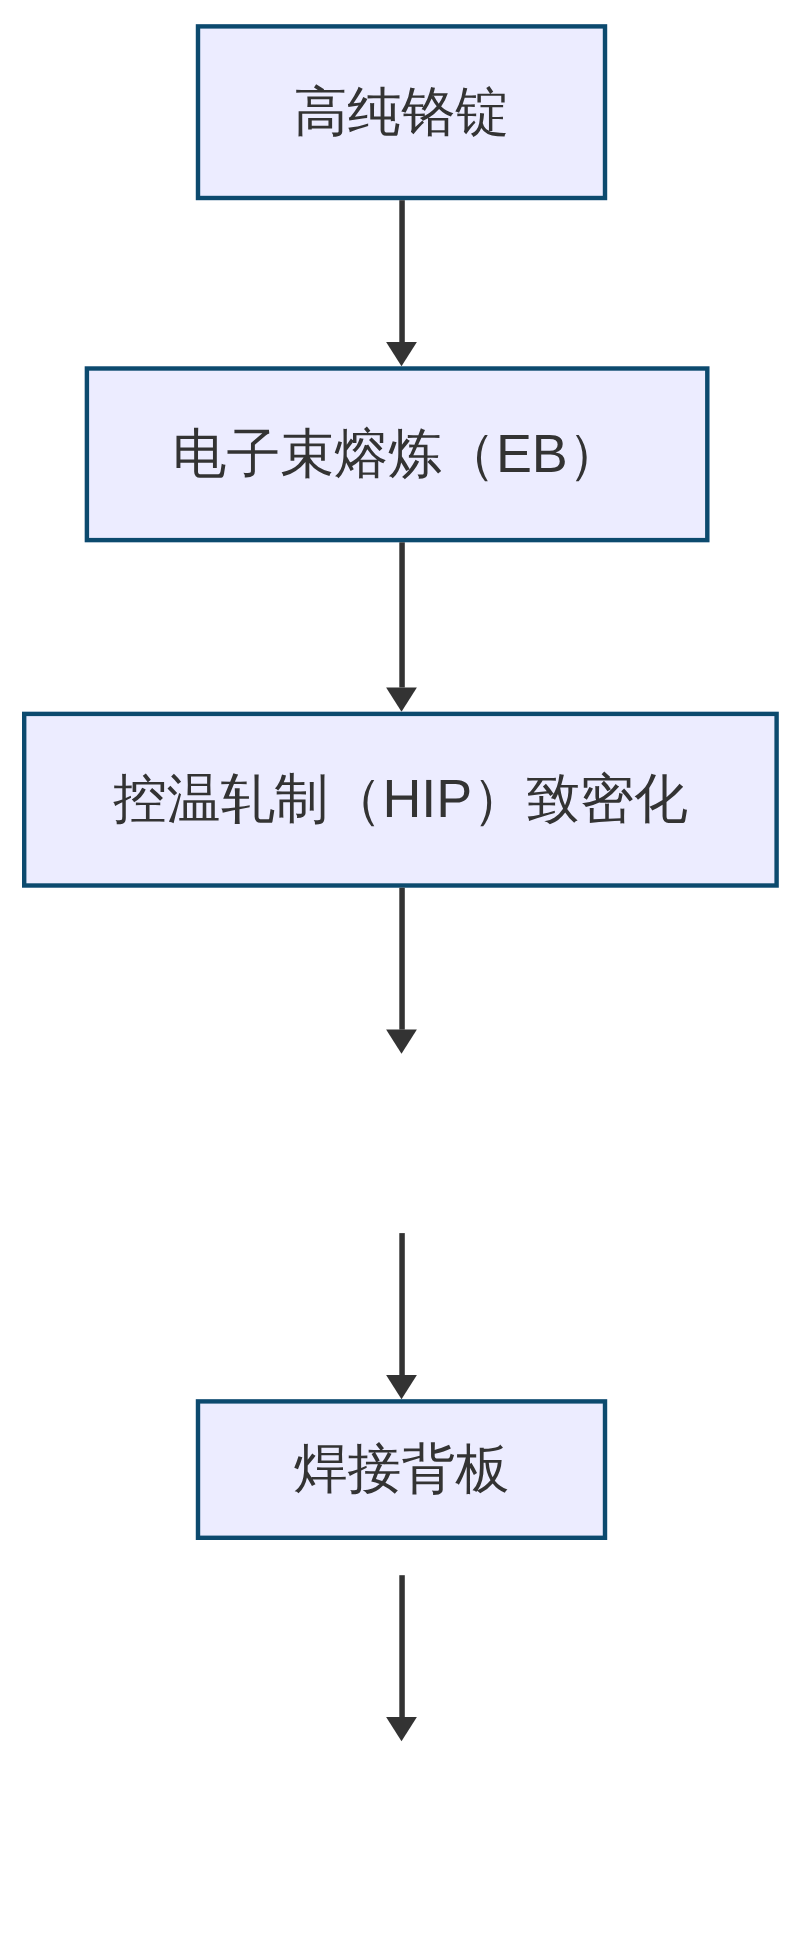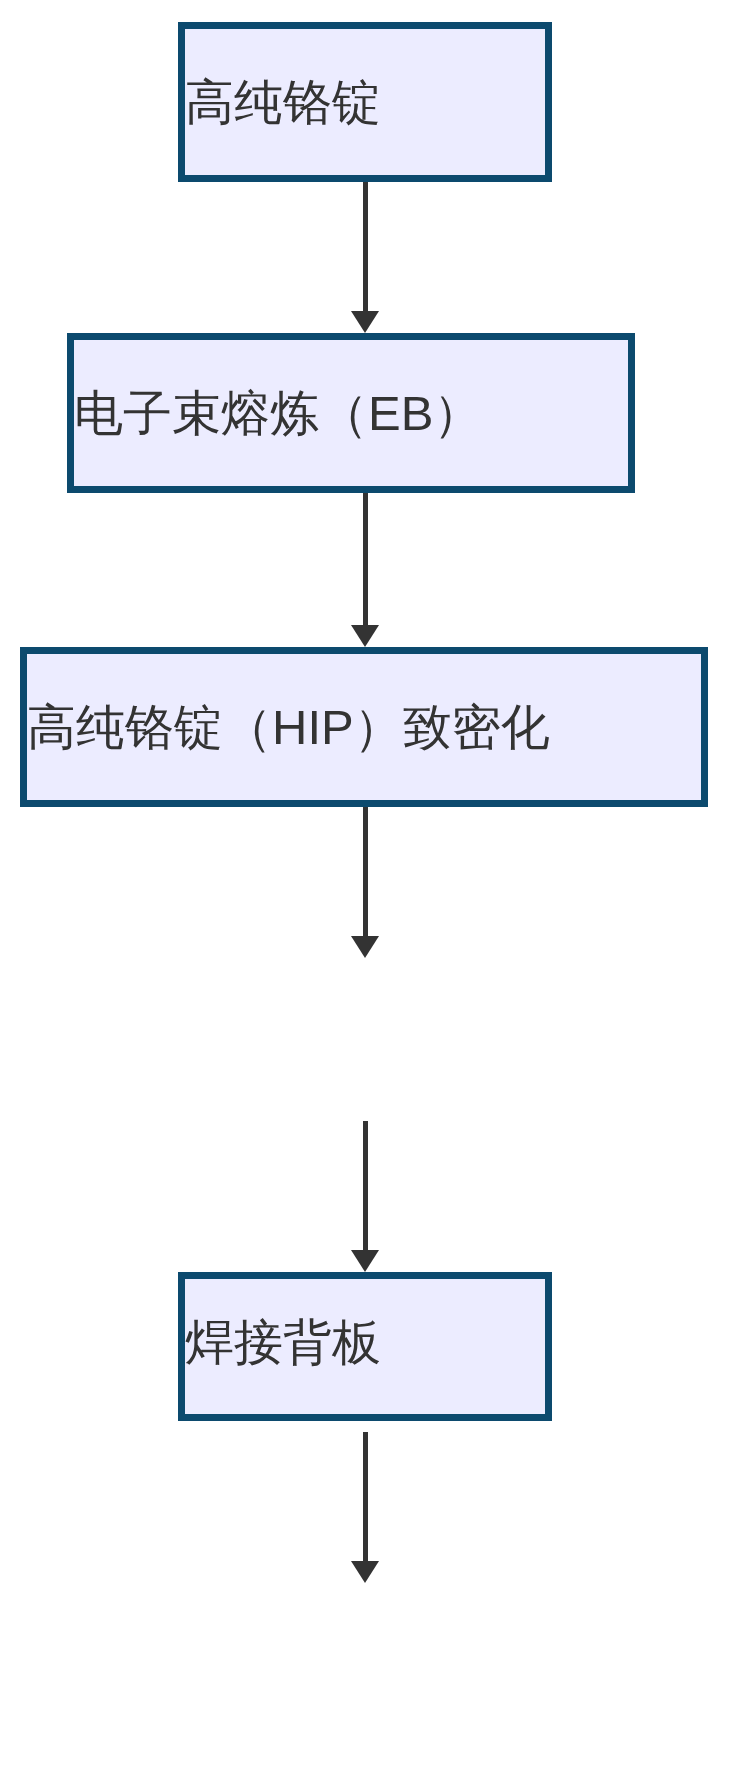--- a/index.html
+++ b/index.html
@@ -12,34 +12,35 @@
     width: 731px;
     height: 1770px;
     background: #ffffff;
     overflow: hidden;
     font-family: "Liberation Sans", sans-serif;
   }
   .node {
     position: absolute;
     box-sizing: border-box;
     background: #ececff;
-    border: 7px solid #0c4a6e;
+    border: 4px solid #0c4a6e;
     display: flex;
     align-items: center;
+    justify-content: center;
     text-align: center;
     font-size: 49px;
     line-height: 1.2;
     color: #333333;
     white-space: nowrap;
   }
   .node-1 { left: 178px; top: 22px;   width: 374px; height: 160px; }
-  .node-2 { left: 67px;  top: 333px;  width: 568px; height: 160px; }
+  .node-2 { left: 77px;  top: 333px;  width: 568px; height: 160px; }
   .node-3 { left: 20px;  top: 647px;  width: 688px; height: 160px; }
   .node-4 { left: 178px; top: 958px;  width: 374px; height: 163px; }
-  .node-5 { left: 178px; top: 1272px; width: 374px; height: 149px; font-family: Liberation Mono, monospace; }
+  .node-5 { left: 178px; top: 1272px; width: 374px; height: 128px; }
   .node-6 { left: 178px; top: 1583px; width: 374px; height: 160px; }
 
   .shaft {
     position: absolute;
     left: 363px;
     width: 5px;
     background: #333333;
   }
   .head {
     position: absolute;
@@ -78,21 +79,21 @@
   <div class="node node-2">
     <span>电子束熔炼（EB）</span>
   </div>
 
   <div class="arrow arrow-2">
     <div class="shaft"></div>
     <div class="head"></div>
   </div>
 
   <div class="node node-3">
-    <span>高纯铬锭（HIP）致密化</span>
+    <span>控温轧制（HIP）致密化</span>
   </div>
 
   <div class="arrow arrow-3">
     <div class="shaft"></div>
     <div class="head"></div>
   </div>
 
 
   <div class="arrow arrow-4">
     <div class="shaft"></div>

